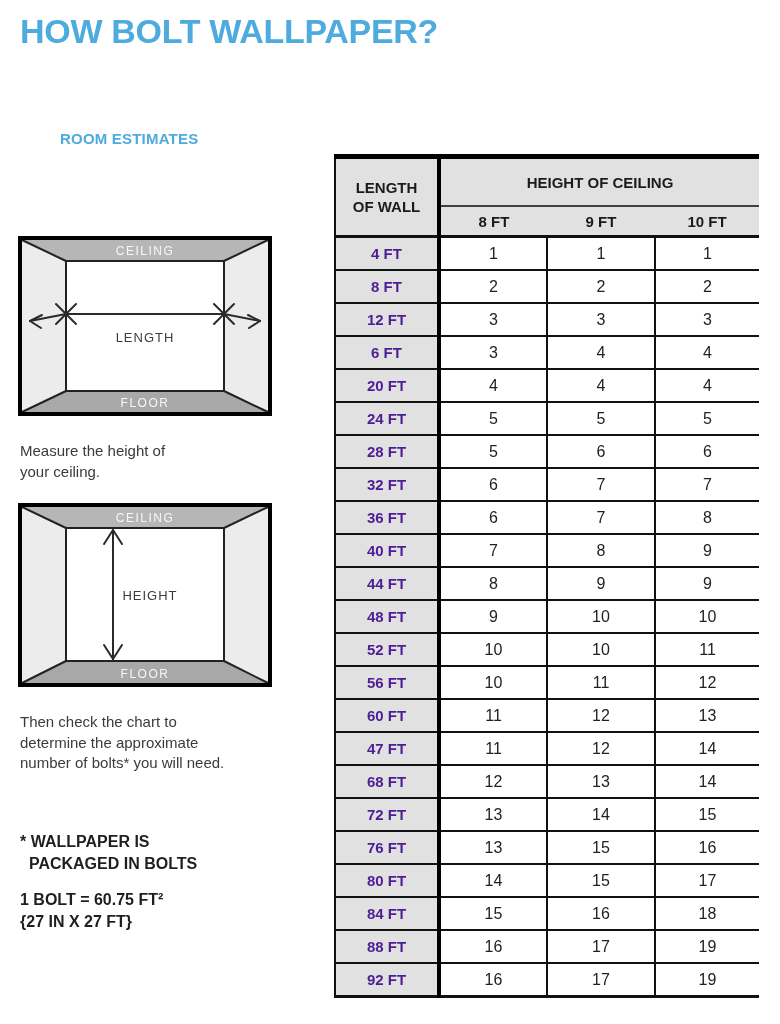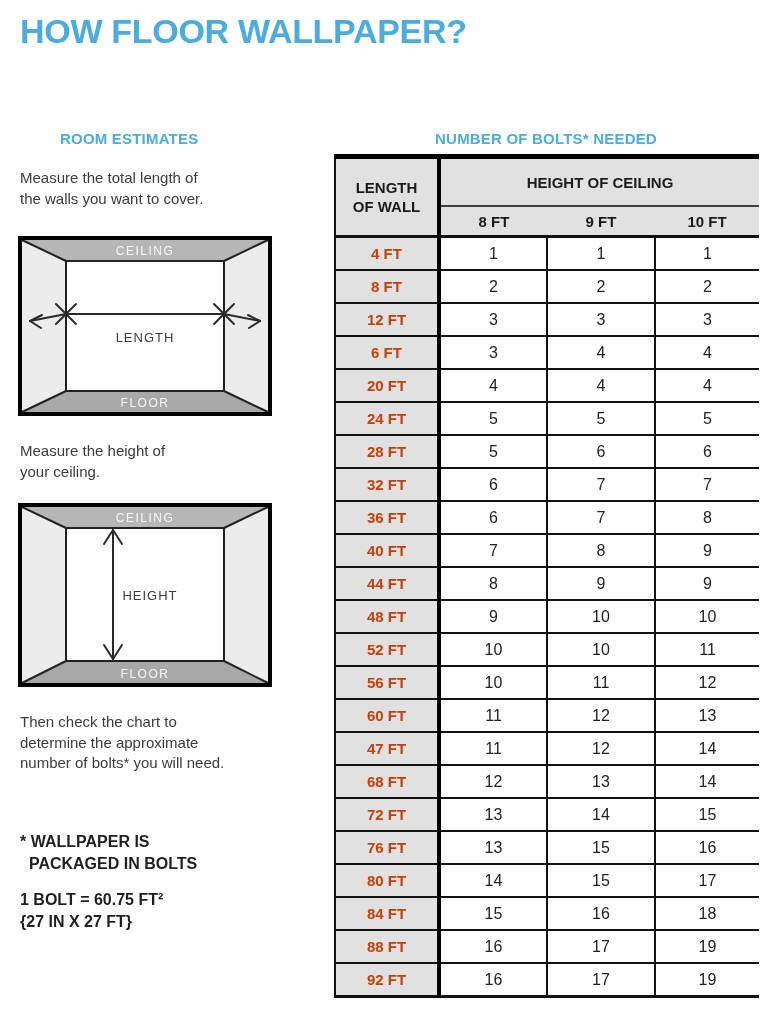--- a/index.html
+++ b/index.html
@@ -75,37 +75,35 @@
     white-space: pre-line;
   }
   #bolts-table td.group { border-bottom: 2px solid #404040; height: 46px; font-size: 15px; }
   #bolts-table td.sub    { border-bottom: 3px solid #111; height: 28px; font-size: 15px; }
   #bolts-table tbody td  { height: 31px; border-top: 2px solid #111; }
   #bolts-table tbody tr:first-child td { border-top: none; }
   #bolts-table tbody td.rowlabel {
     background: #e1e1e1;
     font-weight: 700;
     font-size: 15px;
-    color: #c2410c;
+    color: #4c1d95;
     border-right: 4px solid #000;
   }
   #bolts-table tbody td.val { font-size: 16px; color: #222; }
   #bolts-table tbody td.val + td.val { border-left: 2px solid #111; }
 </style>
 </head>
 <body>
 
 <div id="page">
 
-  <div id="main-title" class="abs">HOW FLOOR WALLPAPER?</div>
+  <div id="main-title" class="abs">HOW BOLT WALLPAPER?</div>
 
   <div id="room-estimates-heading" class="abs section-heading">ROOM ESTIMATES</div>
 
-  <div id="step1" class="abs para">Measure the total length of
-the walls you want to cover.</div>
 
   <svg id="diagram-length" class="abs" width="254" height="180" viewBox="0 0 254 180">
     <polygon points="4,4 48,25 48,155 4,176" fill="#ECECEC"></polygon>
     <polygon points="250,4 206,25 206,155 250,176" fill="#ECECEC"></polygon>
     <polygon points="4,4 250,4 206,25 48,25" fill="#B6B6B6"></polygon>
     <polygon points="4,176 250,176 206,155 48,155" fill="#A8A8A8"></polygon>
     <g stroke="#222" stroke-width="2">
       <line x1="4" y1="4" x2="48" y2="25"></line>
       <line x1="250" y1="4" x2="206" y2="25"></line>
       <line x1="4" y1="176" x2="48" y2="155"></line>
@@ -161,21 +159,20 @@
 
   <div id="footnote-packaging" class="abs note-bold">* WALLPAPER IS
   PACKAGED IN BOLTS</div>
 
   <div id="step3" class="abs para">Then check the chart to
 determine the approximate
 number of bolts* you will need.</div>
   <div id="footnote-bolt-size" class="abs note-bold">1 BOLT = 60.75 FT²
 {27 IN X 27 FT}</div>
 
-  <div id="bolts-heading" class="abs section-heading">NUMBER OF BOLTS* NEEDED</div>
 
   <table id="bolts-table" class="abs">
     <colgroup>
       <col style="width:104px">
       <col style="width:108px">
       <col style="width:108px">
       <col style="width:104px">
     </colgroup>
     <thead>
       <tr>

